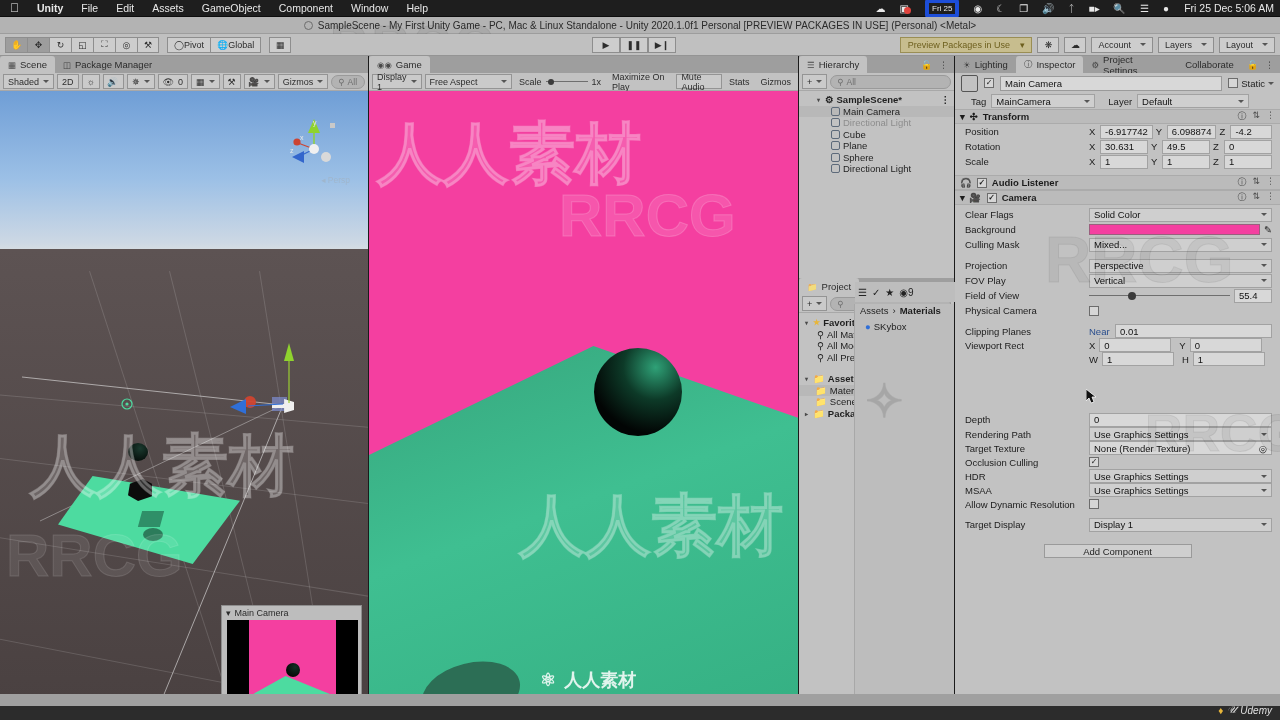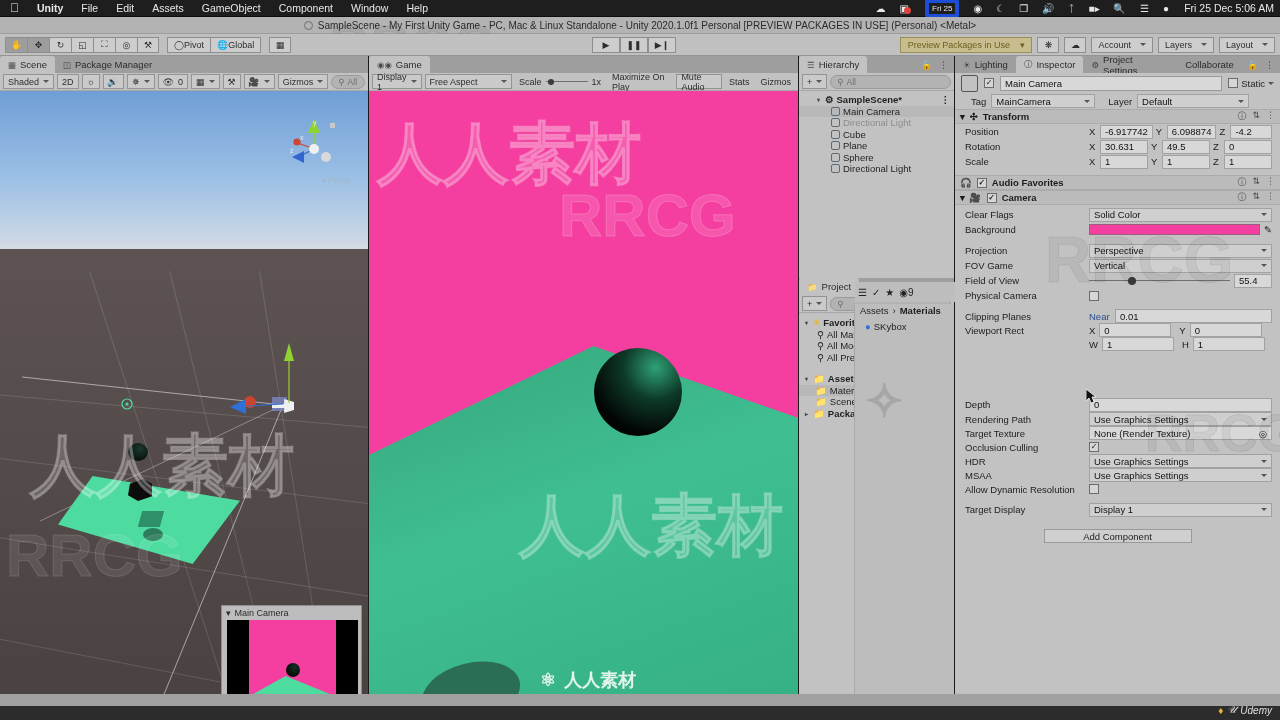--- a/index.html
+++ b/index.html
@@ -661,21 +661,21 @@
           <span class="ax">Z</span>
           <span class="field">1</span>
         </span>
       </div>
 
       <div style="height:6px;"></div>
 
       <div class="comp-hdr">
         <span>🎧</span>
         <span class="chk">✓</span>
-        <span>Audio Favorites</span>
+        <span>Audio Listener</span>
         <span class="right">
           <span>ⓘ</span>
           <span>⇅</span>
           <span>⋮</span>
         </span>
       </div>
 
       <div class="comp-hdr">
         <span>▾</span>
         <span style="color:#2c4c8c;">🎥</span>
@@ -697,32 +697,41 @@
         </span>
           </span>
       </div>
       <div class="proprow" style="height:15px;">
         <span class="lab">Background</span>
         <span class="ctl">
           <span class="colorbar"></span>
           <span>✎</span>
         </span>
       </div>
+      <div class="proprow" style="height:15px;">
+        <span class="lab">Culling Mask</span>
+        <span class="ctl">
+            <span class="selectfld" style="flex:1;">
+          <span>Mixed...</span>
+          <span class="caret"></span>
+        </span>
+          </span>
+      </div>
       <div style="height:6px;"></div>
       <div class="proprow" style="height:15px;">
         <span class="lab">Projection</span>
         <span class="ctl">
             <span class="selectfld" style="flex:1;">
           <span>Perspective</span>
           <span class="caret"></span>
         </span>
           </span>
       </div>
       <div class="proprow" style="height:15px;">
-        <span class="lab">FOV Game</span>
+        <span class="lab">FOV Play</span>
         <span class="ctl">
             <span class="selectfld" style="flex:1;">
           <span>Vertical</span>
           <span class="caret"></span>
         </span>
           </span>
       </div>
       <div class="proprow" style="height:15px;">
         <span class="lab">Field of View</span>
         <span class="ctl">

